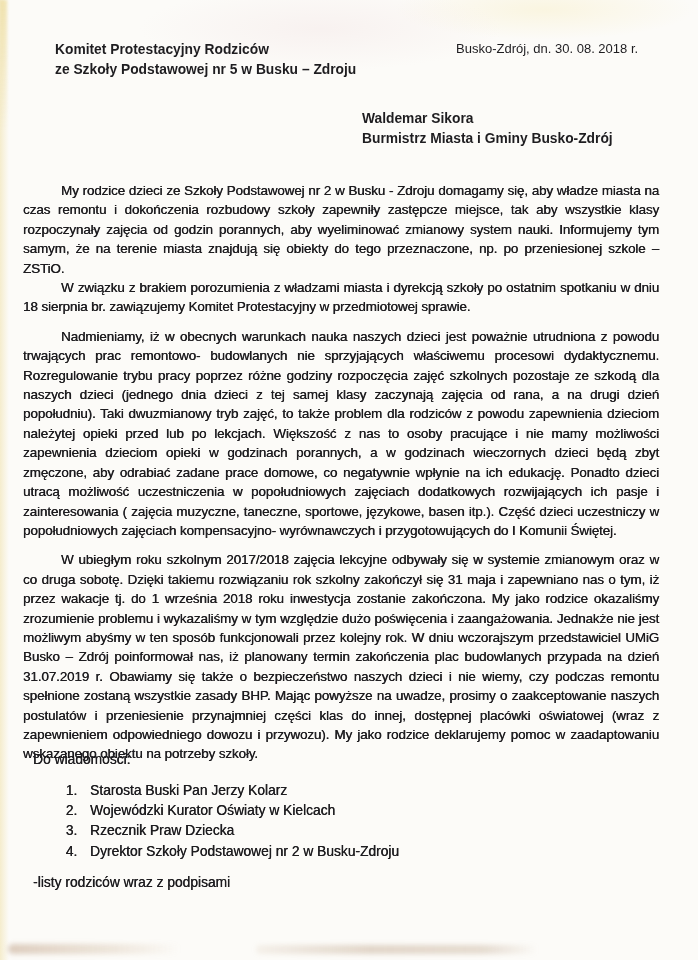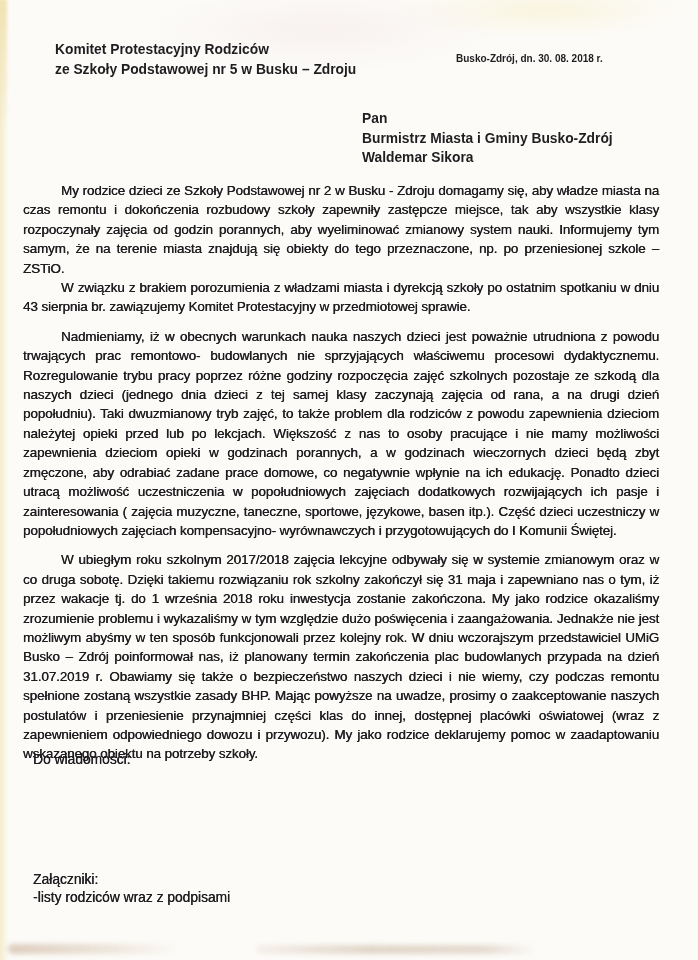--- a/index.html
+++ b/index.html
@@ -31,23 +31,23 @@
     left: 55px;
     top: 40px;
     font-size: 13.8px;
     line-height: 19.5px;
     font-weight: 700;
     white-space: nowrap;
   }
   .dateline {
     position: absolute;
     left: 456px;
-    top: 53px;
-    font-size: 10px;
-    font-weight: 700;
+    top: 41px;
+    font-size: 13px;
+    font-weight: 400;
     white-space: nowrap;
   }
   .recipient {
     position: absolute;
     left: 362px;
     top: 109px;
     font-size: 13.8px;
     line-height: 19.6px;
     font-weight: 700;
     white-space: nowrap;
@@ -140,38 +140,42 @@
   <div class="text-layer">
 
     <div class="sender">
       <div>Komitet Protestacyjny Rodziców</div>
       <div>ze Szkoły Podstawowej nr 5 w Busku – Zdroju</div>
     </div>
 
     <div class="dateline">Busko-Zdrój, dn. 30. 08. 2018 r.</div>
 
     <div class="recipient">
-      <div>Pan</div>
+      <div>Waldemar Sikora</div>
       <div>Burmistrz Miasta i Gminy Busko-Zdrój</div>
-      <div>Waldemar Sikora</div>
     </div>
 
     <div class="body-text">
       <p>My rodzice dzieci ze Szkoły Podstawowej nr 2 w Busku - Zdroju domagamy się, aby władze miasta na czas remontu i dokończenia rozbudowy szkoły zapewniły zastępcze miejsce, tak aby wszystkie klasy rozpoczynały zajęcia od godzin porannych, aby wyeliminować zmianowy system nauki. Informujemy tym samym, że na terenie miasta znajdują się obiekty do tego przeznaczone, np. po przeniesionej szkole – ZSTiO.</p>
-      <p>W związku z brakiem porozumienia z władzami miasta i dyrekcją szkoły po ostatnim spotkaniu w dniu 43 sierpnia br. zawiązujemy Komitet Protestacyjny w przedmiotowej sprawie.</p>
+      <p>W związku z brakiem porozumienia z władzami miasta i dyrekcją szkoły po ostatnim spotkaniu w dniu 18 sierpnia br. zawiązujemy Komitet Protestacyjny w przedmiotowej sprawie.</p>
       <p class="spaced">Nadmieniamy, iż w obecnych warunkach nauka naszych dzieci jest poważnie utrudniona z powodu trwających prac remontowo- budowlanych nie sprzyjających właściwemu procesowi dydaktycznemu. Rozregulowanie trybu pracy poprzez różne godziny rozpoczęcia zajęć szkolnych pozostaje ze szkodą dla naszych dzieci (jednego dnia dzieci z tej samej klasy zaczynają zajęcia od rana, a na drugi dzień popołudniu). Taki dwuzmianowy tryb zajęć, to także problem dla rodziców z powodu zapewnienia dzieciom należytej opieki przed lub po lekcjach. Większość z nas to osoby pracujące i nie mamy możliwości zapewnienia dzieciom opieki w godzinach porannych, a w godzinach wieczornych dzieci będą zbyt zmęczone, aby odrabiać zadane prace domowe, co negatywnie wpłynie na ich edukację. Ponadto dzieci utracą możliwość uczestniczenia w popołudniowych zajęciach dodatkowych rozwijających ich pasje i zainteresowania ( zajęcia muzyczne, taneczne, sportowe, językowe,  basen itp.). Część dzieci uczestniczy w popołudniowych zajęciach kompensacyjno- wyrównawczych i przygotowujących do I Komunii Świętej.</p>
       <p class="spaced">W ubiegłym roku szkolnym 2017/2018 zajęcia lekcyjne odbywały się w systemie zmianowym oraz w co druga sobotę. Dzięki takiemu rozwiązaniu rok szkolny zakończył się 31 maja i zapewniano nas o tym, iż przez wakacje tj. do 1 września 2018 roku inwestycja zostanie zakończona. My jako rodzice okazaliśmy zrozumienie problemu i wykazaliśmy w tym względzie  dużo poświęcenia i zaangażowania. Jednakże nie jest możliwym abyśmy w ten sposób funkcjonowali przez kolejny rok. W dniu wczorajszym przedstawiciel UMiG Busko – Zdrój poinformował nas, iż planowany termin zakończenia plac budowlanych przypada na dzień 31.07.2019 r. Obawiamy się także o bezpieczeństwo naszych dzieci i nie wiemy, czy podczas remontu spełnione zostaną wszystkie zasady BHP. Mając powyższe na uwadze, prosimy o zaakceptowanie naszych postulatów i przeniesienie przynajmniej części klas do innej, dostępnej placówki oświatowej (wraz z zapewnieniem odpowiedniego dowozu i przywozu). My jako rodzice deklarujemy pomoc w zaadaptowaniu wskazanego obiektu na potrzeby szkoły.</p>
     </div>
 
     <div class="cc-block">
       <div class="heading">Do wiadomości:</div>
+      <ol>
+        <li>Starosta Buski Pan Jerzy Kolarz</li>
+        <li>Wojewódzki Kurator Oświaty w Kielcach</li>
+        <li>Rzecznik Praw Dziecka</li>
+        <li>Dyrektor Szkoły Podstawowej nr 2 w Busku-Zdroju</li>
+      </ol>
     </div>
 
     <div class="attachments-block">
-      <div class="heading">Załączniki:</div>
       <div class="attachment-item">-listy rodziców wraz z podpisami</div>
     </div>
 
   </div>
 
   <div class="smudge smudge-left"></div>
   <div class="smudge smudge-center"></div>
 
 </div>
 

